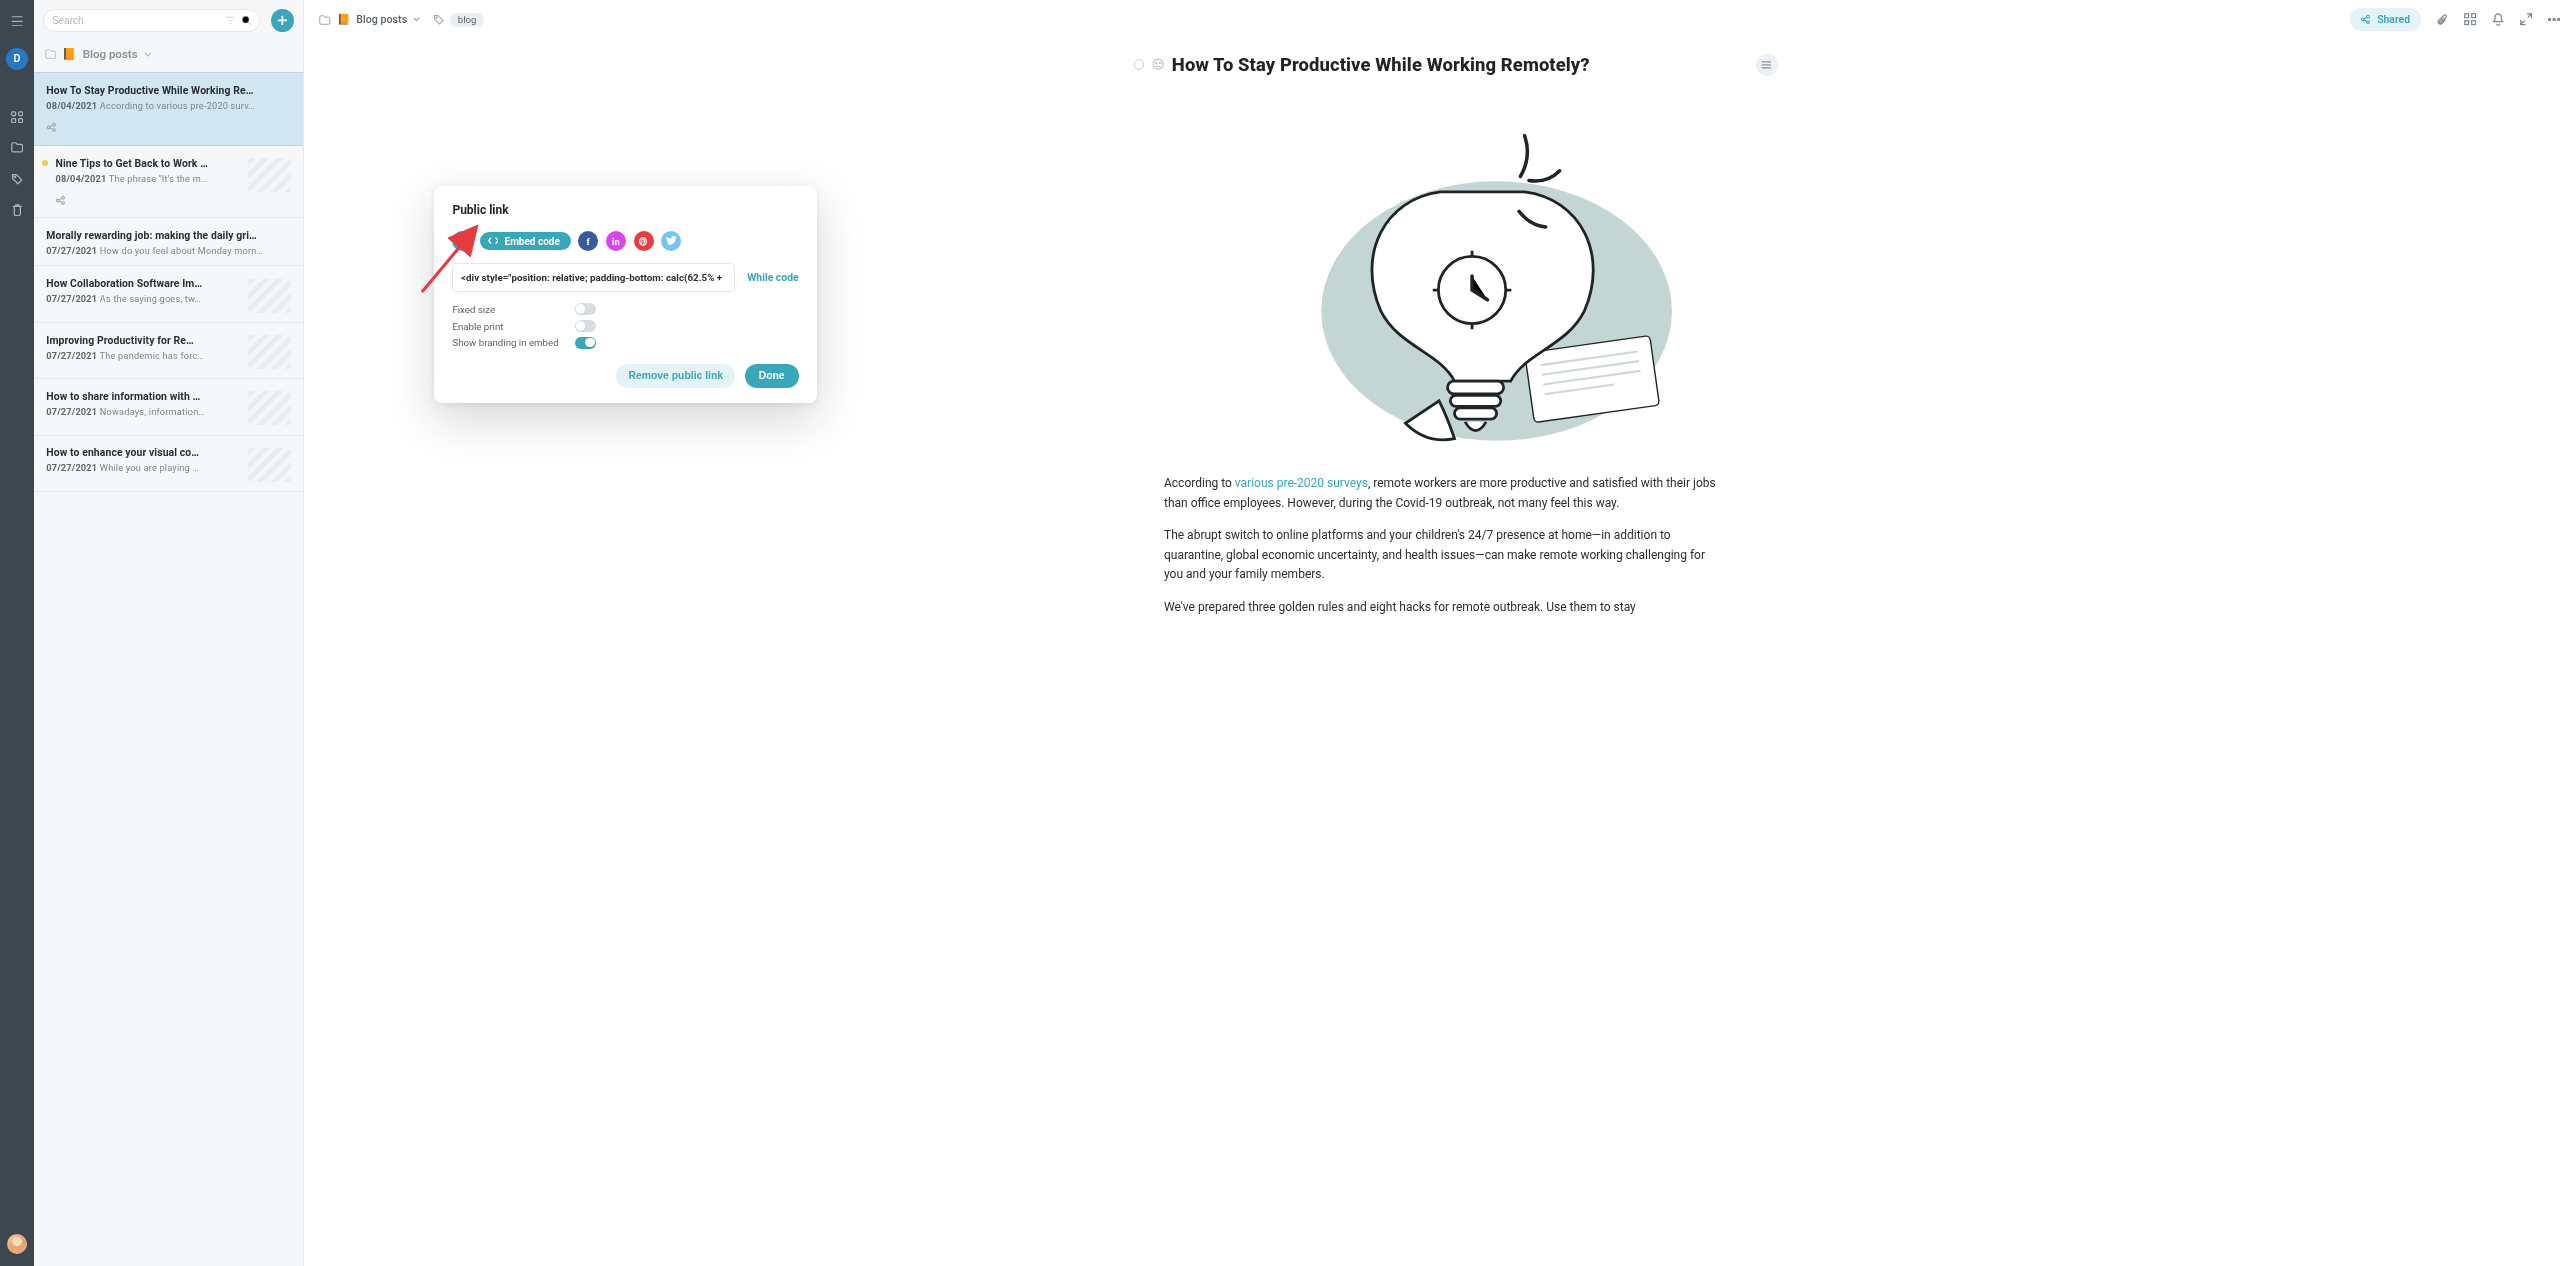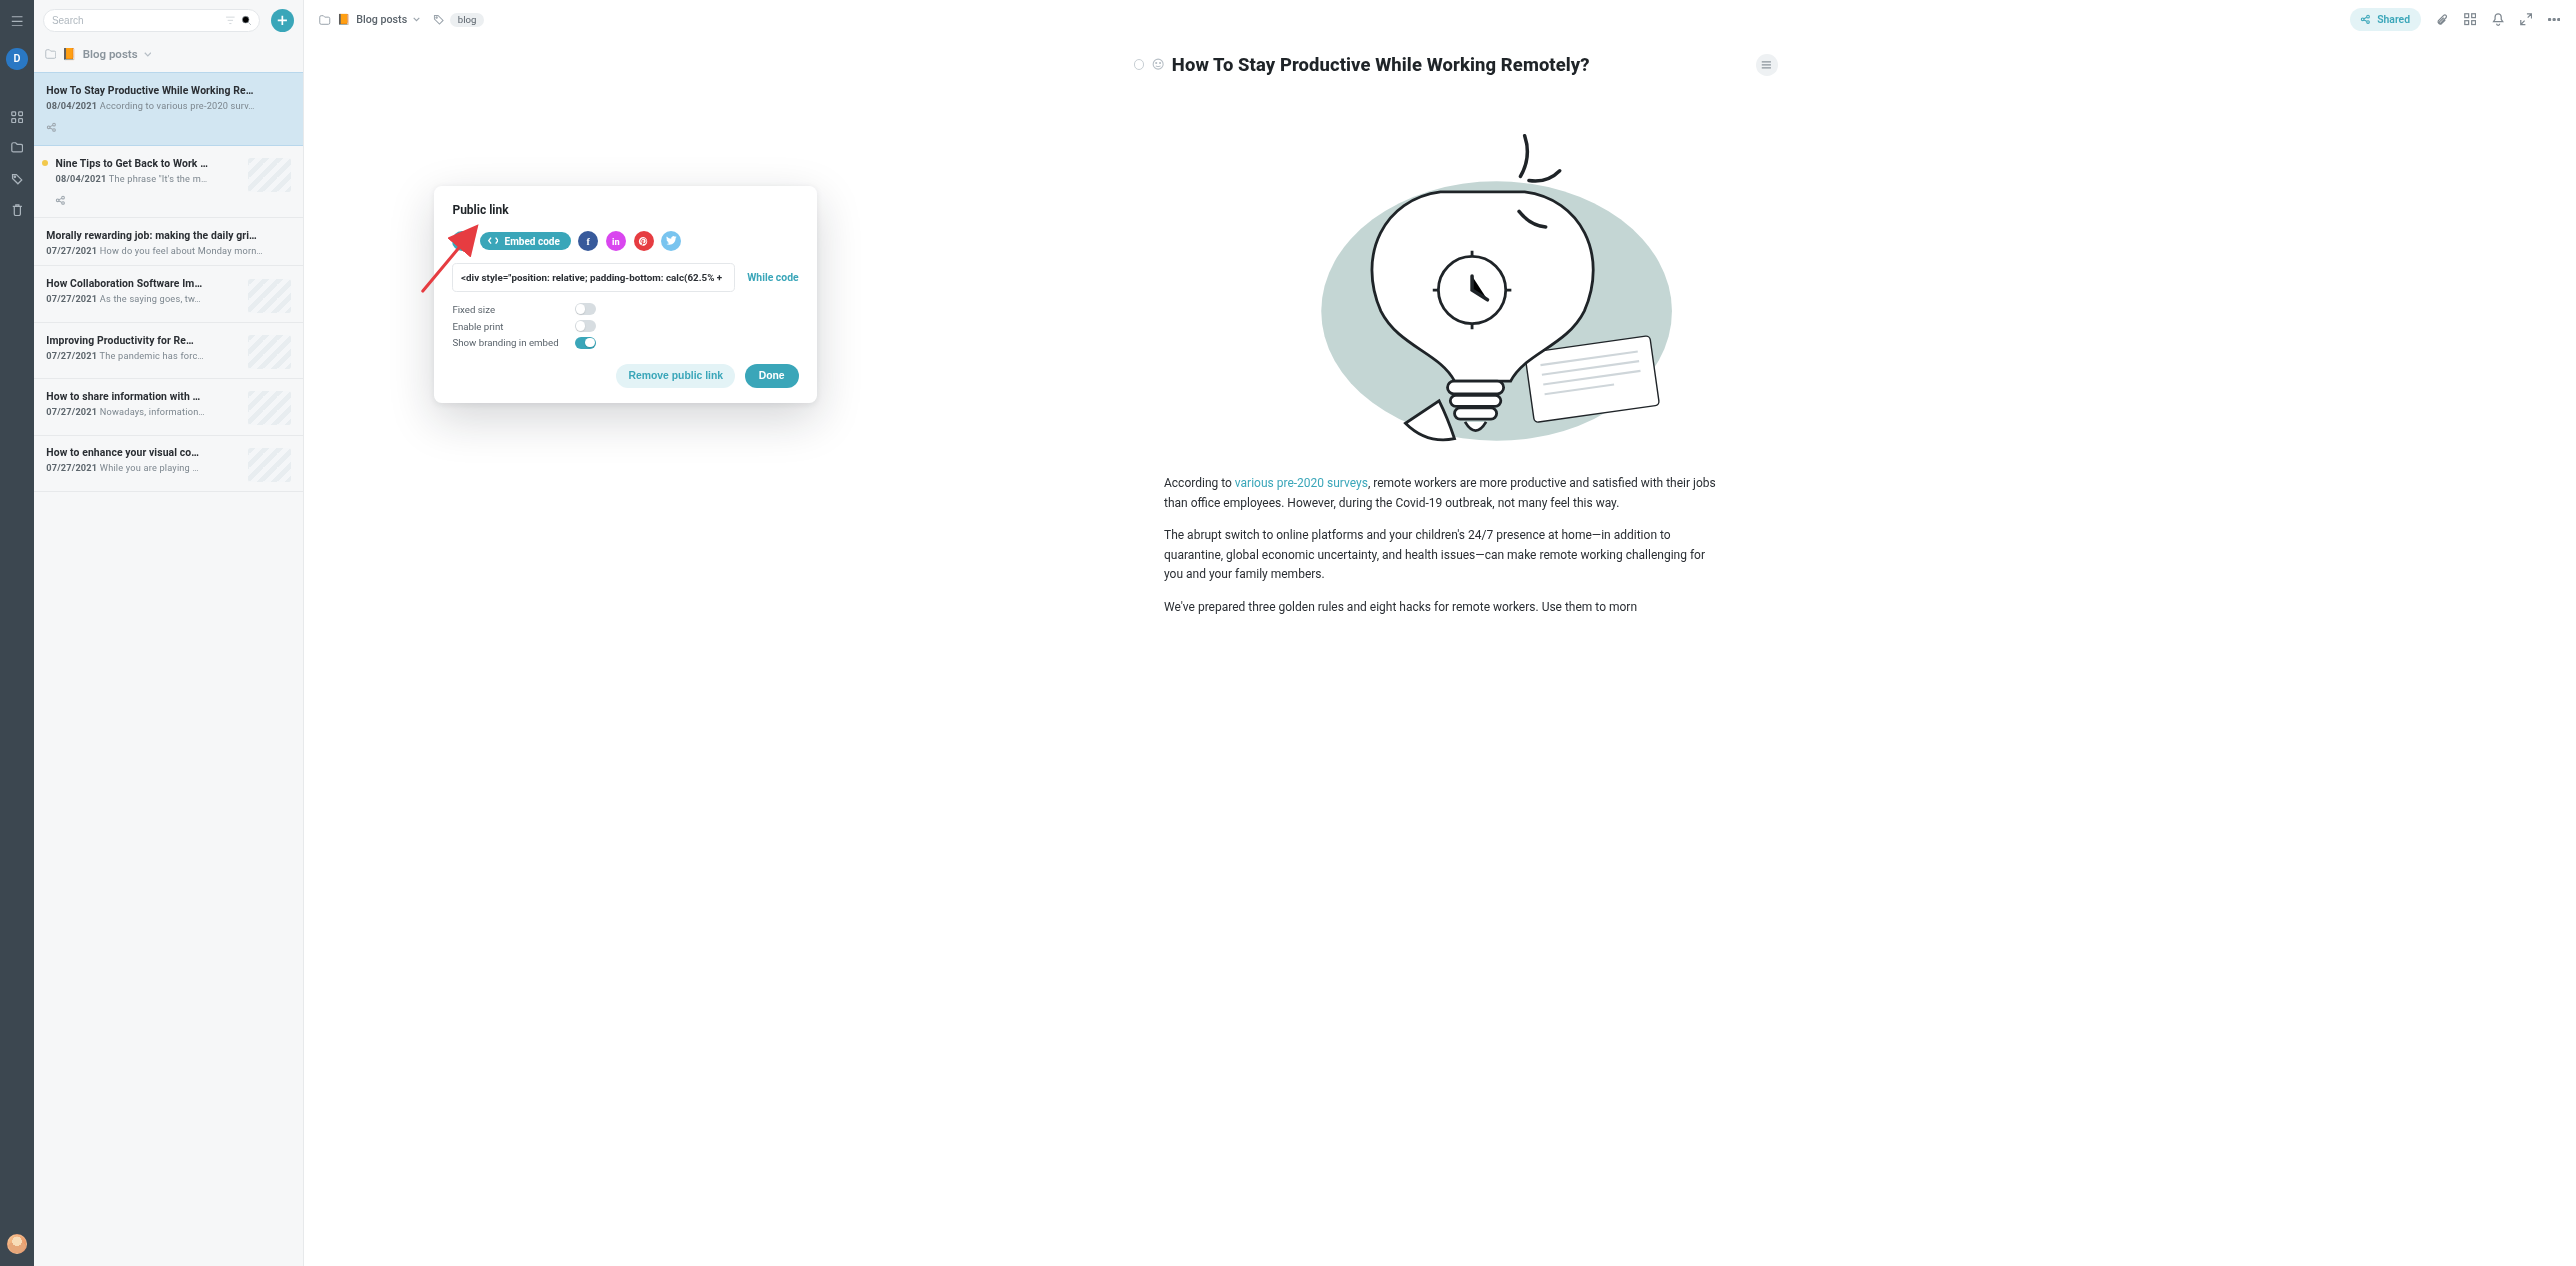--- a/index.html
+++ b/index.html
@@ -452,21 +452,21 @@
 
           <path d="M300 470 q30 30 70 22 q-10 -30 -22 -54 Z" fill="#fff" stroke="#1f2428" stroke-width="4"></path>
         </svg>
       </div>
 
       <div class="body-text">
         <p>
           <span>According to </span><a href="#" class="link">various pre-2020 surveys</a><span>, remote workers are more productive and satisfied with their jobs than office employees. However, during the Covid-19 outbreak, not many feel this way.</span>
         </p>
         <p>The abrupt switch to online platforms and your children's 24/7 presence at home—in addition to quarantine, global economic uncertainty, and health issues—can make remote working challenging for you and your family members.</p>
-        <p>We've prepared three golden rules and eight hacks for remote workers. Use them to morn</p>
+        <p>We've prepared three golden rules and eight hacks for remote outbreak. Use them to stay</p>
       </div>
     </div>
 
     <div class="modal">
       <h3>Public link</h3>
       <div class="share-row">
         <div class="round-btn teal">
           <svg width="10.7" height="10.7" viewBox="0 0 16 16" stroke-width="1.6">
               <circle cx="4" cy="8" r="2"></circle>
               <circle cx="12" cy="4" r="2"></circle>

